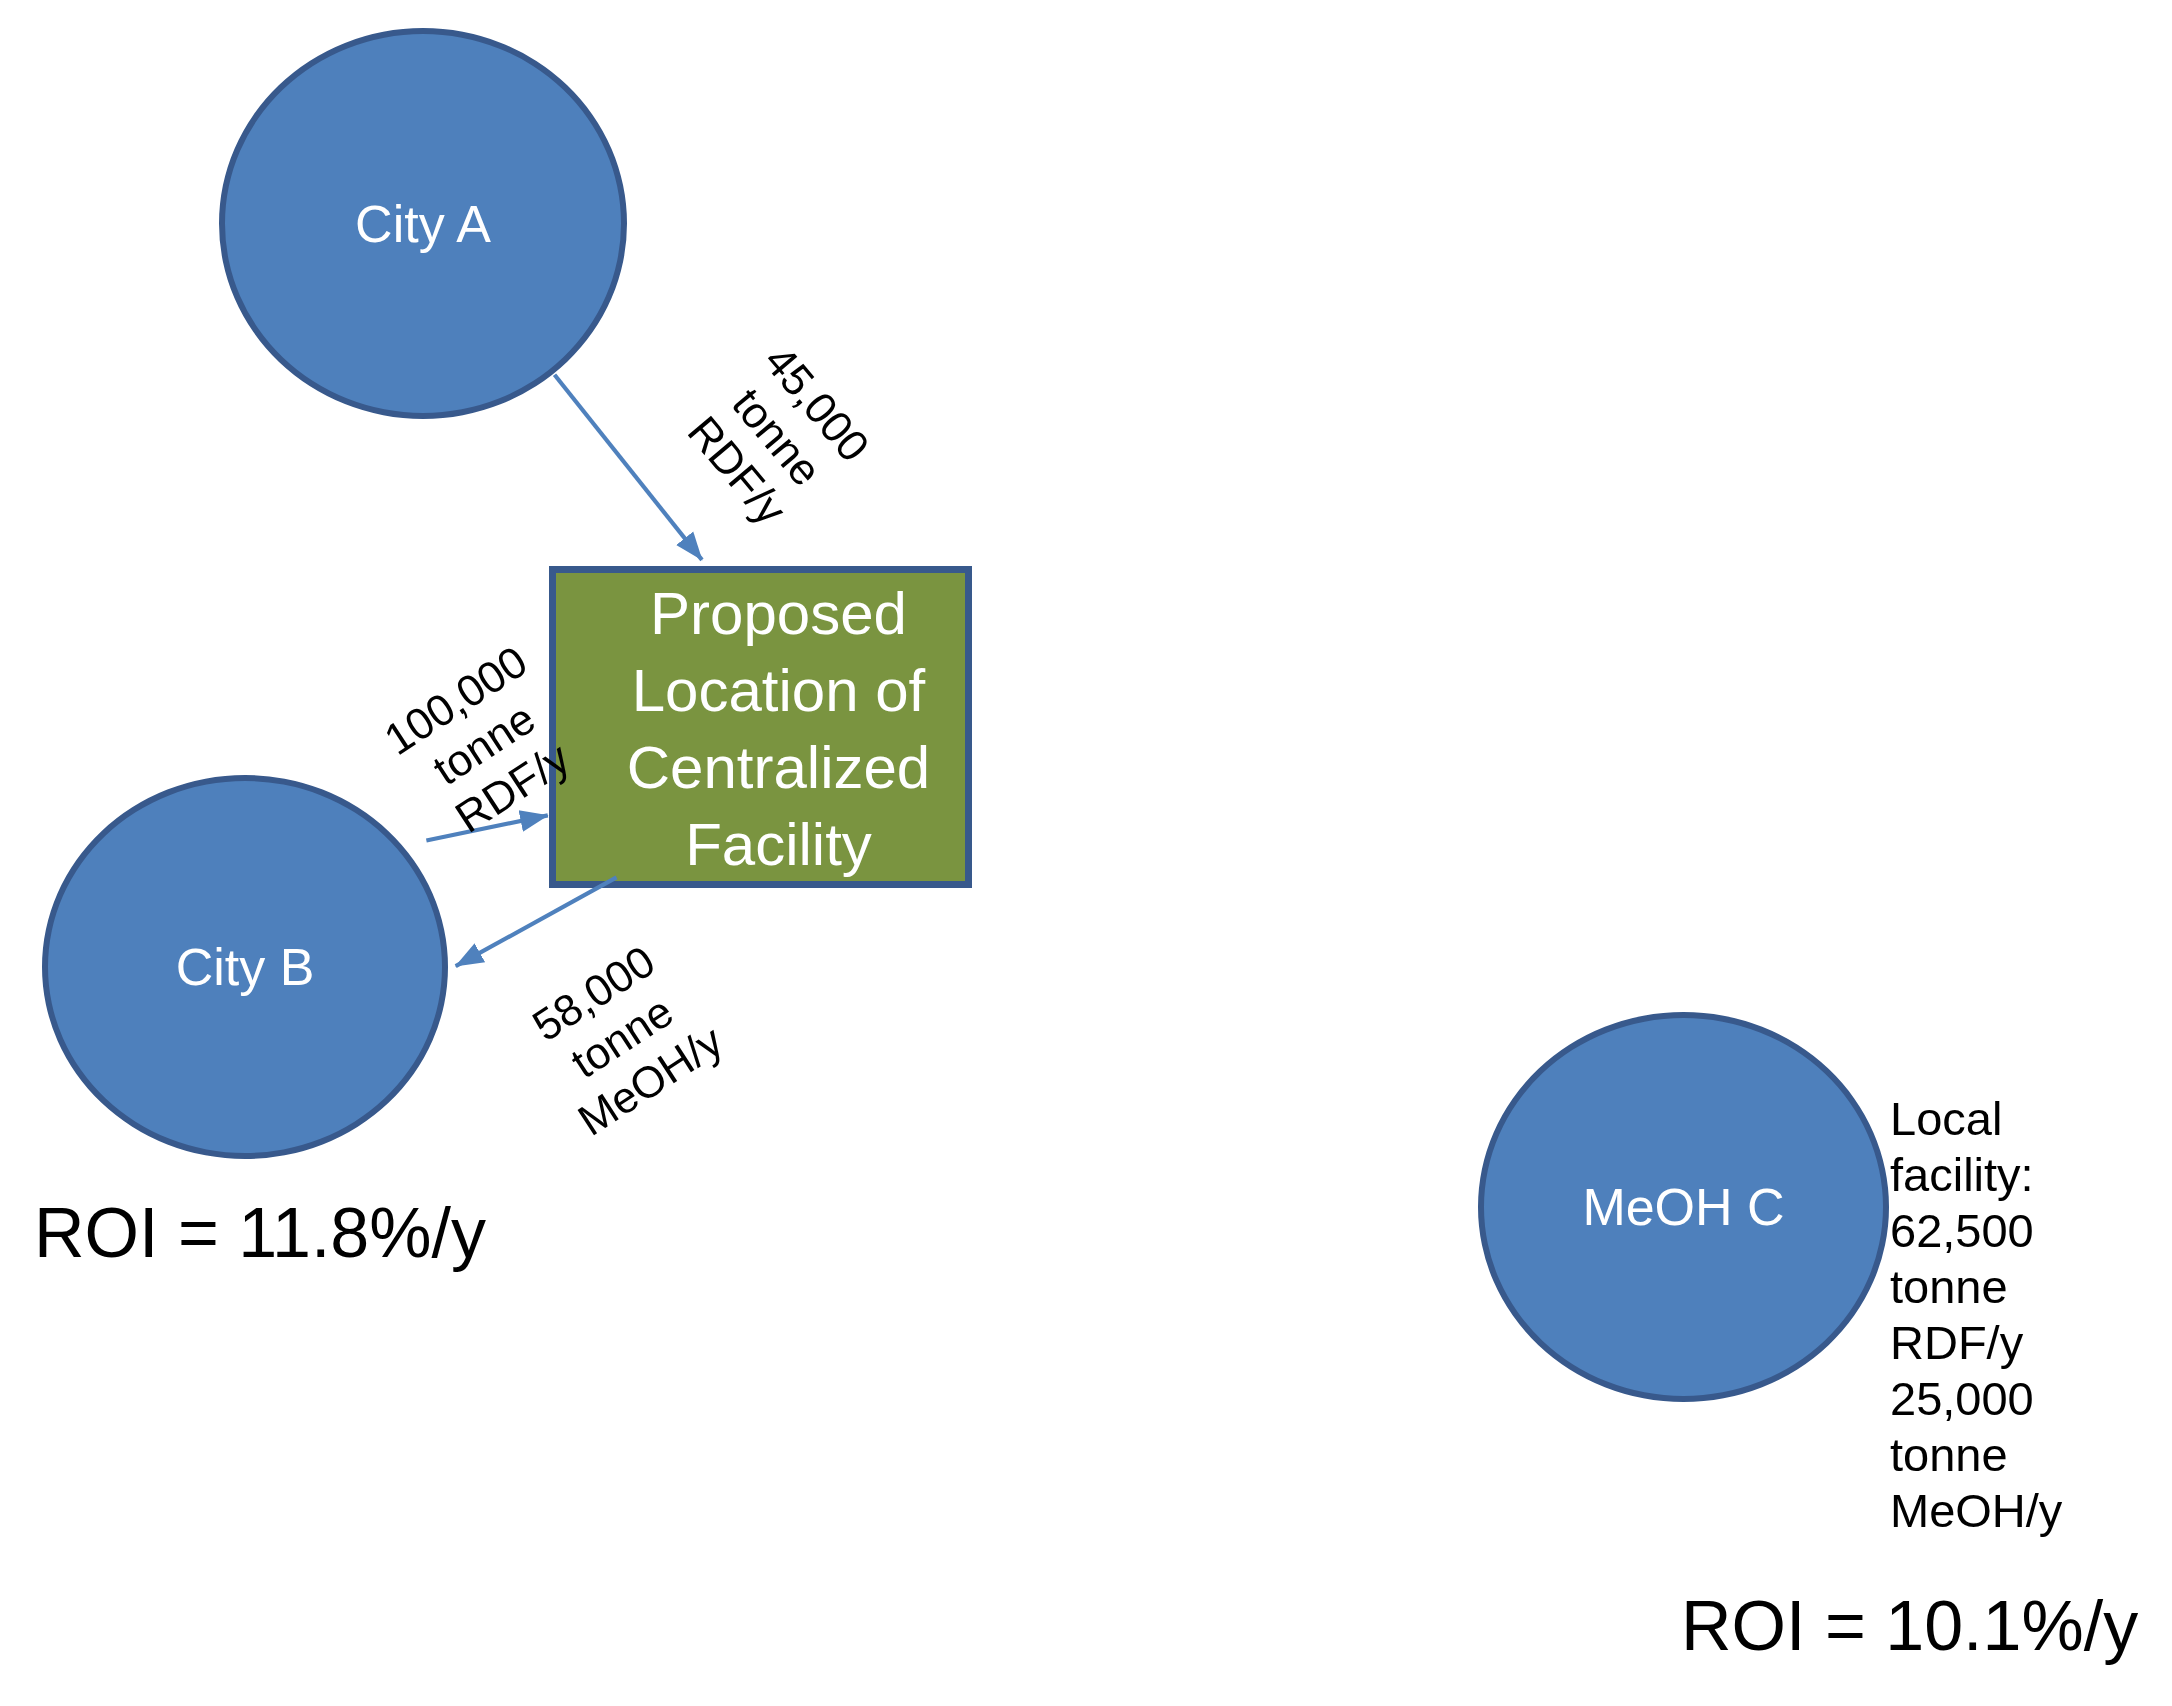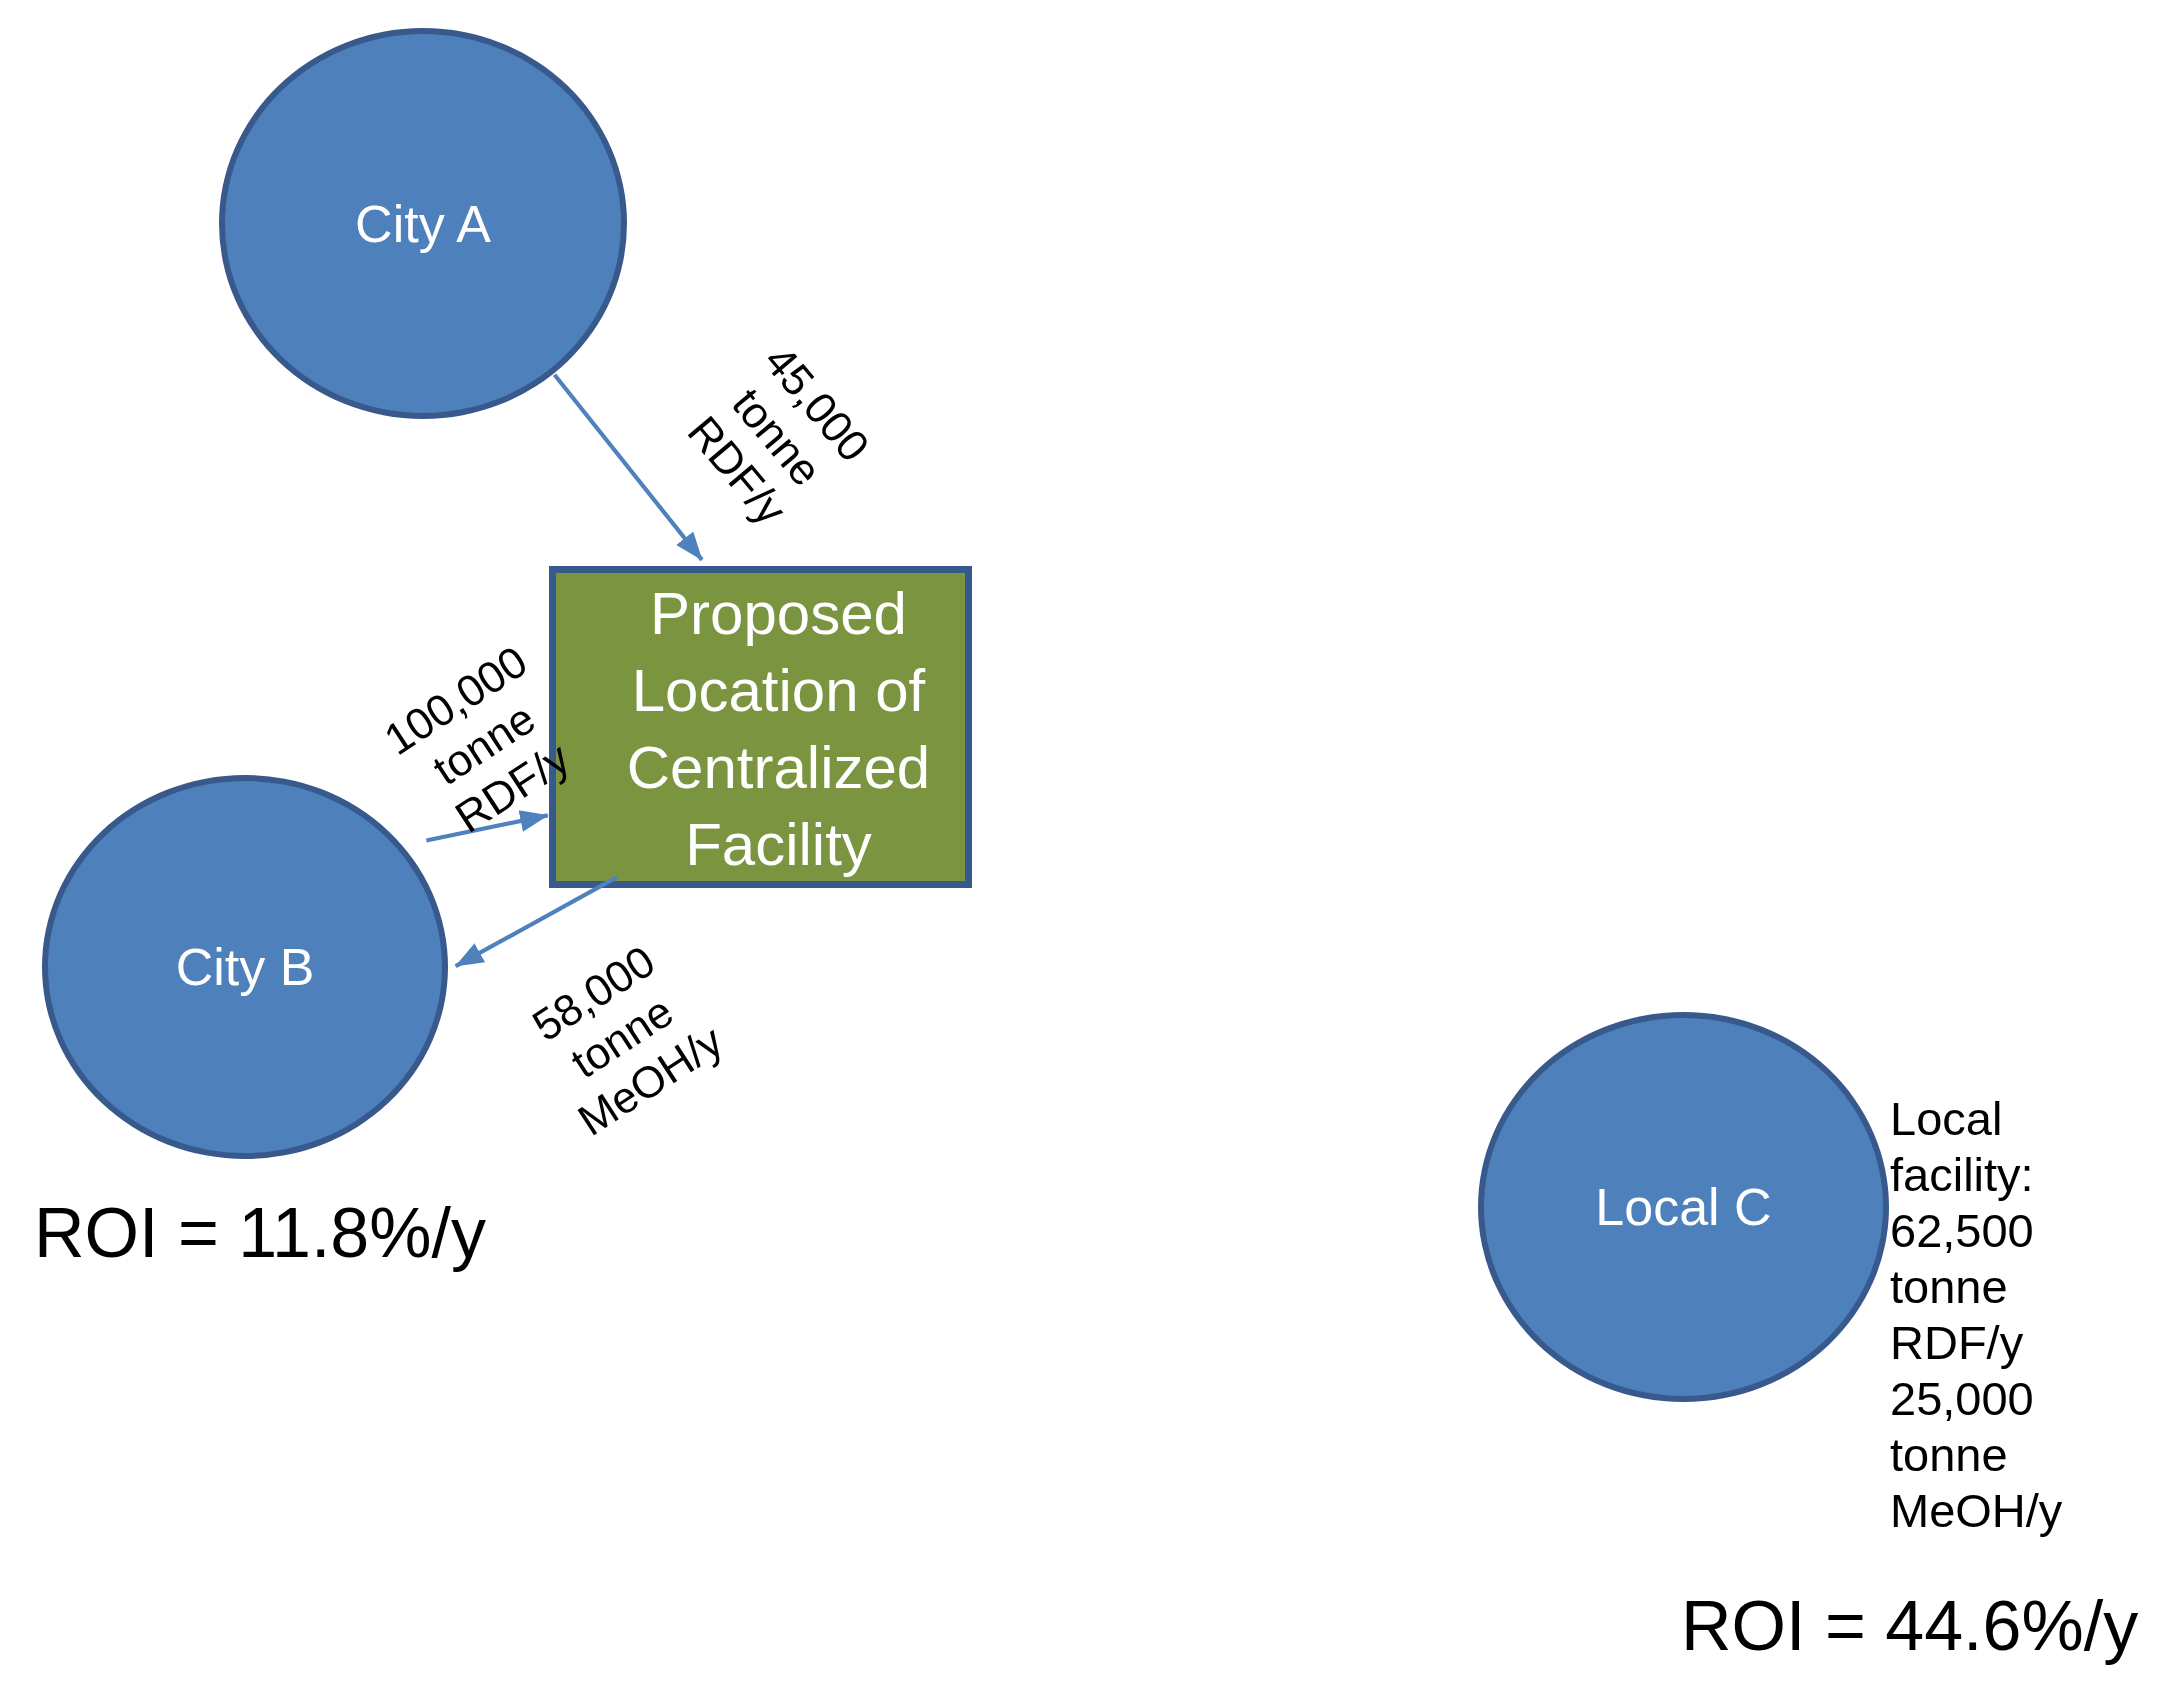--- a/index.html
+++ b/index.html
@@ -89,21 +89,21 @@
 
   <div class="node-circle" id="city-a">
     <span>City A</span>
   </div>
 
   <div class="node-circle" id="city-b">
     <span>City B</span>
   </div>
 
   <div class="node-circle" id="city-c">
-    <span>Local C</span>
+    <span>MeOH C</span>
   </div>
 
   <div class="facility-box">
     <span class="line">Proposed</span>
     <span class="line">Location of</span>
     <span class="line">Centralized</span>
     <span class="line">Facility</span>
   </div>
 
   <svg class="flow-layer" viewBox="0 0 2593 2037">
@@ -129,21 +129,21 @@
     <span class="line">RDF/y</span>
   </div>
 
   <div class="flow-label" id="flow-label-c">
     <span class="line">58,000</span>
     <span class="line">tonne</span>
     <span class="line">MeOH/y</span>
   </div>
 
   <div class="roi-text" id="roi-city-b">ROI = 11.8%/y</div>
-  <div class="roi-text" id="roi-city-c">ROI = 44.6%/y</div>
+  <div class="roi-text" id="roi-city-c">ROI = 10.1%/y</div>
 
   <div class="side-text">
     <span class="line">Local</span>
     <span class="line">facility:</span>
     <span class="line">62,500</span>
     <span class="line">tonne</span>
     <span class="line">RDF/y</span>
     <span class="line">25,000</span>
     <span class="line">tonne</span>
     <span class="line">MeOH/y</span>

